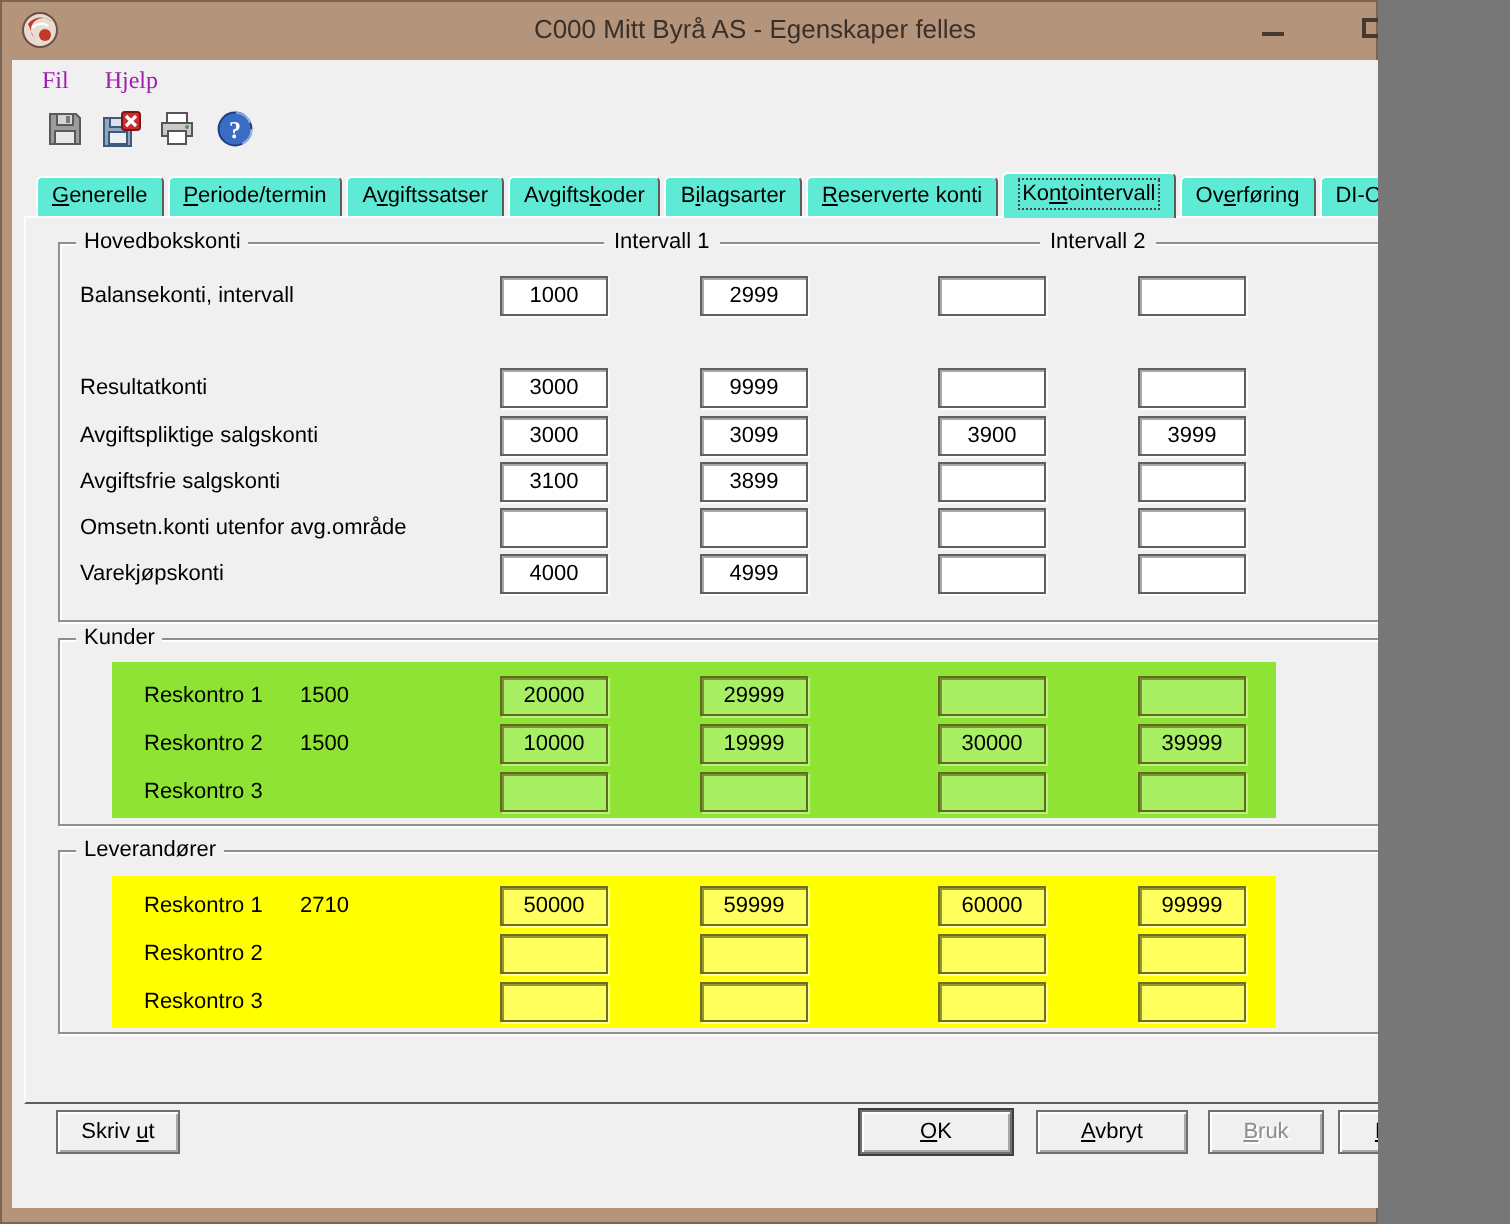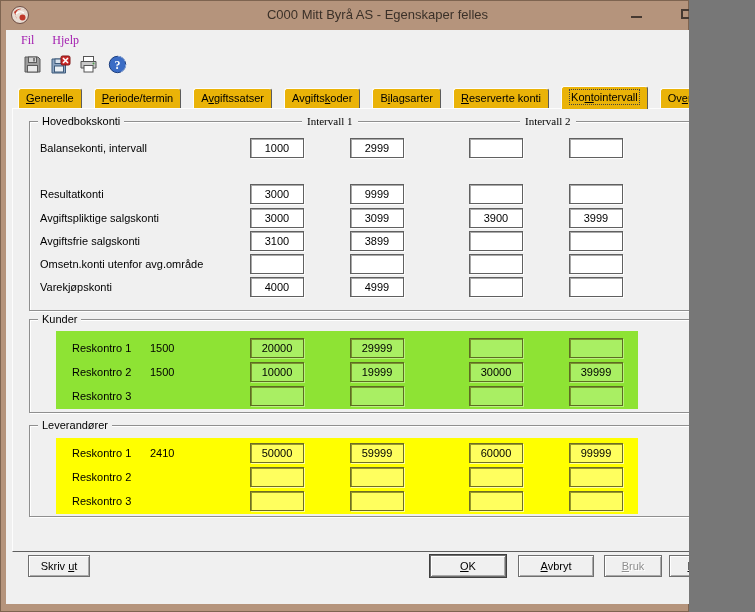--- a/index.html
+++ b/index.html
@@ -24,36 +24,36 @@
   .max-glyph { width:12px; height:10px; border:2px solid #463931; background:transparent; }
   
   .dialog { position:absolute; left:6px; top:30px; width:743px; height:574px; background:#f0f0f0; }
   .menubar { position:absolute; left:0; top:0; width:100%; height:20px; display:flex; padding-left:6px; }
   .menu-item { font-size:12px; padding:3px 9px 0 9px; color:#a21caf;font-family:Liberation Serif, serif; }
   .toolbar { position:absolute; left:0; top:20px; width:100%; height:30px; }
   .tool-icon { position:absolute; top:4px; width:21px; height:21px; }
   #tool-save { left:16px; } #tool-saveclose { left:44px; } #tool-print { left:72px; } #tool-help { left:101px; }
   
   .tabs { position:absolute; left:12px; top:56px; height:22px; display:flex; align-items:flex-end; z-index:3; }
-  .tab { height:20px; line-height:19px; padding:0 7px; font-size:11px; background:#eab308;
+  .tab { height:20px; line-height:19px; padding:0 7px; font-size:11px; background:#5eead4;
     border:1px solid #5c5c5c; border-bottom:none; border-left-color:#fdfdfd; border-top-color:#fdfdfd;
-    border-top-left-radius:3px; border-top-right-radius:3px; margin-right:12px; white-space:nowrap; }
+    border-top-left-radius:3px; border-top-right-radius:3px; margin-right:2px; white-space:nowrap; }
   .tab.selected { height:23px; line-height:21px; margin-bottom:-1px; padding:0 9px; position:relative; z-index:4; }
   .tab.selected .tab-label { outline:1px dotted #444; outline-offset:1px; }
   .panel { position:absolute; left:6px; top:78px; width:730px; height:444px; background:#f0f0f0;
     border:1px solid #5f5f5f; border-top-color:#fdfdfd; border-left-color:#fdfdfd; z-index:1; }
   
   .grp { position:absolute; border:1px solid #8f8f8f;
     box-shadow: inset 1px 1px 0 #ffffff, 1px 1px 0 #ffffff; }
   #grp-hovedbok { left:16px; top:12px;  width:698px; height:190px; }
   #grp-kunder   { left:16px; top:210px; width:698px; height:94px;  }
   #grp-lev      { left:16px; top:316px; width:698px; height:92px;  }
   .grp-label { position:absolute; top:-7px; left:8px; background:#f0f0f0; padding:0 4px;
     font-size:11px; line-height:13px; white-space:nowrap; }
-  .col-head { position:absolute; top:-7px; background:#f0f0f0; padding:0 5px; font-size:11px; line-height:13px;font-family:Liberation Serif, serif; }
+  .col-head { position:absolute; top:-7px; background:#f0f0f0; padding:0 5px; font-size:11px; line-height:13px; }
   #colhead-1 { left:272px; } #colhead-2 { left:490px; }
   .colorpane { position:absolute; left:26px; width:582px; }
   #pane-green  { top:11px; height:78px; background:var(--green,#8ee334); }
   #pane-yellow { top:12px; height:76px; background:var(--yellow,#ffff00); }
   .frow { position:absolute; left:0; width:100%; height:20px; }
   .flabel { position:absolute; left:10px; font-size:11px; line-height:20px; white-space:nowrap; }
   .flabel.indent { left:42px; }
   .konto { position:absolute; left:120px; font-size:11px; line-height:20px; }
   .fld { position:absolute; width:54px; height:20px; text-align:center; padding:0;
     font:11px "Liberation Sans",sans-serif; background:#fff;
@@ -225,21 +225,21 @@
           <input class="fld green c3" value="" style="">
           <input class="fld green c4" value="" style="">
         </div>
       </div>
 
       <div class="grp" id="grp-lev">
         <span class="grp-label">Leverandører</span>
         <div class="colorpane" id="pane-yellow"></div>
         <div class="frow" style="top:17px">
           <span class="flabel indent">Reskontro 1</span>
-          <span class="konto">2410</span>
+          <span class="konto">2710</span>
           <input class="fld yellow c1" value="50000" style="">
           <input class="fld yellow c2" value="59999" style="">
           <input class="fld yellow c3" value="60000" style="">
           <input class="fld yellow c4" value="99999" style="">
         </div>
         <div class="frow" style="top:41px">
           <span class="flabel indent">Reskontro 2</span>
           <span class="konto"></span>
           <input class="fld yellow c1" value="" style="">
           <input class="fld yellow c2" value="" style="">

